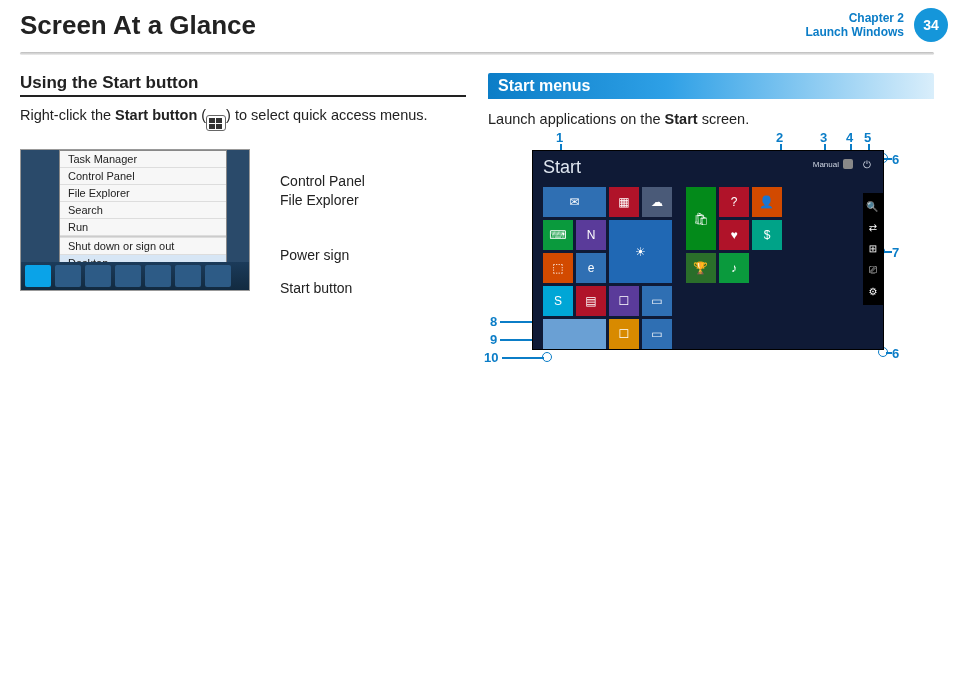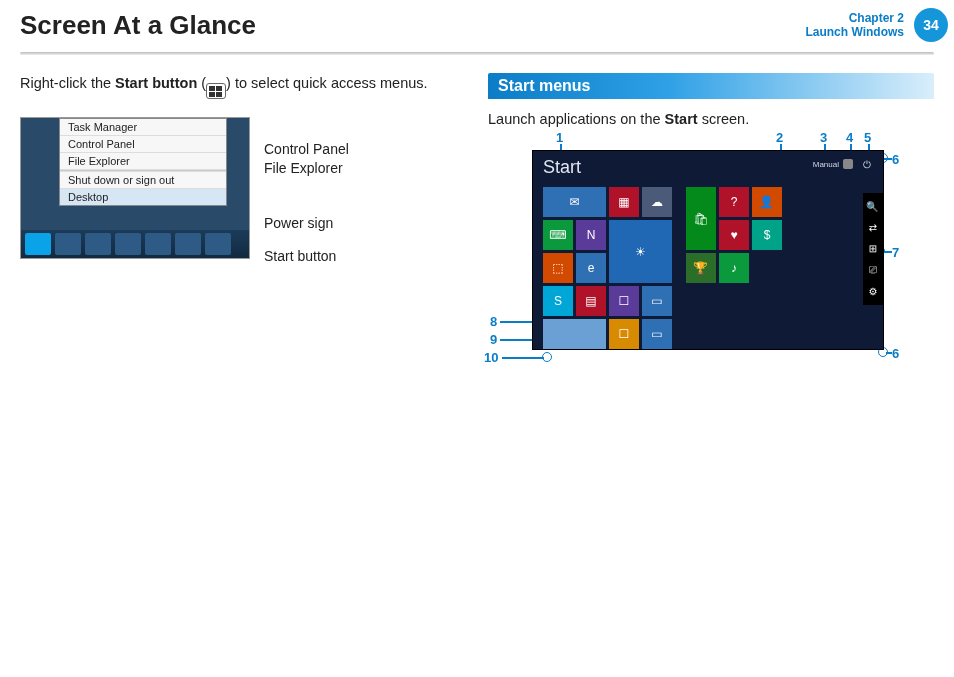--- a/index.html
+++ b/index.html
@@ -20,21 +20,21 @@
   .h2 { font-size:17px; font-weight:700; margin-bottom:4px; }
   .h2u { border-bottom:2px solid #222; display:block; padding-bottom:2px; margin-bottom:8px; }
 
   .para { font-size:14.5px; line-height:1.45; }
   .b { font-weight:700; }
 
   .win-icon { display:inline-flex; width:20px; height:16px; border:1px solid #666; border-radius:3px; vertical-align:-3px; padding:2px; gap:1px; flex-wrap:wrap; background:#fff;}
   .win-icon span{ width:6px;height:5px;background:#333;}
 
   
-  .leftshot-wrap { display:flex; gap:14px; margin-top:18px; align-items:flex-start;}
+  .leftshot-wrap { display:flex; gap:30px; margin-top:18px; align-items:flex-start;}
   .leftshot { width:230px; border:1px solid #999; background:#2a4a6a; position:relative; }
   .menu { position:absolute; left:38px; top:0; width:168px; background:#f3f3f3; border:1px solid #888; font-size:11px; }
   .menu div { padding:2px 8px; border-bottom:1px solid #ddd; background:#f7f7f7;}
   .menu div:last-child{border-bottom:none; background:#d7e6f5;}
   .menu .sep{ height:2px; background:#ccc; padding:0;}
   .leftshot-inner{ height:140px; position:relative;}
   .taskbar{ position:absolute; bottom:0; left:0; right:0; height:28px; background:linear-gradient(#1b3b5a,#122a40); display:flex; align-items:center; gap:4px; padding:0 4px;}
   .tb-ico{ width:26px;height:22px;border-radius:2px;background:#2d5b86;}
   .tb-ico.start{ background:#0aa3e8;}
   .callouts{ font-size:14px; line-height:1.0; }
@@ -78,37 +78,40 @@
       <div>Chapter 2</div>
       <div>Launch Windows</div>
     </div>
     <div class="pgno">34</div>
   </div>
   <div class="rule"></div>
 
   <div class="cols">
 
     <div class="col">
+      <div class="h2 h2u">Using the Start button</div>
       <p class="para">
         <span>Right-click the </span><span class="b">Start button</span>
         (<span class="win-icon">
             <span></span>
             <span></span>
             <span></span>
             <span></span>
           </span>)<span> to select quick access menus.</span>
       </p>
 
       <div class="leftshot-wrap">
         <div class="leftshot">
           <div class="leftshot-inner">
             <div class="menu">
               <div>Task Manager</div>
               <div>Control Panel</div>
               <div>File Explorer</div>
+              <div>Search</div>
+              <div>Run</div>
               <div class="sep"></div>
               <div>Shut down or sign out</div>
               <div>Desktop</div>
             </div>
             <div class="taskbar">
               <div class="tb-ico start"></div>
               <div class="tb-ico"></div>
               <div class="tb-ico"></div>
               <div class="tb-ico"></div>
               <div class="tb-ico"></div>

